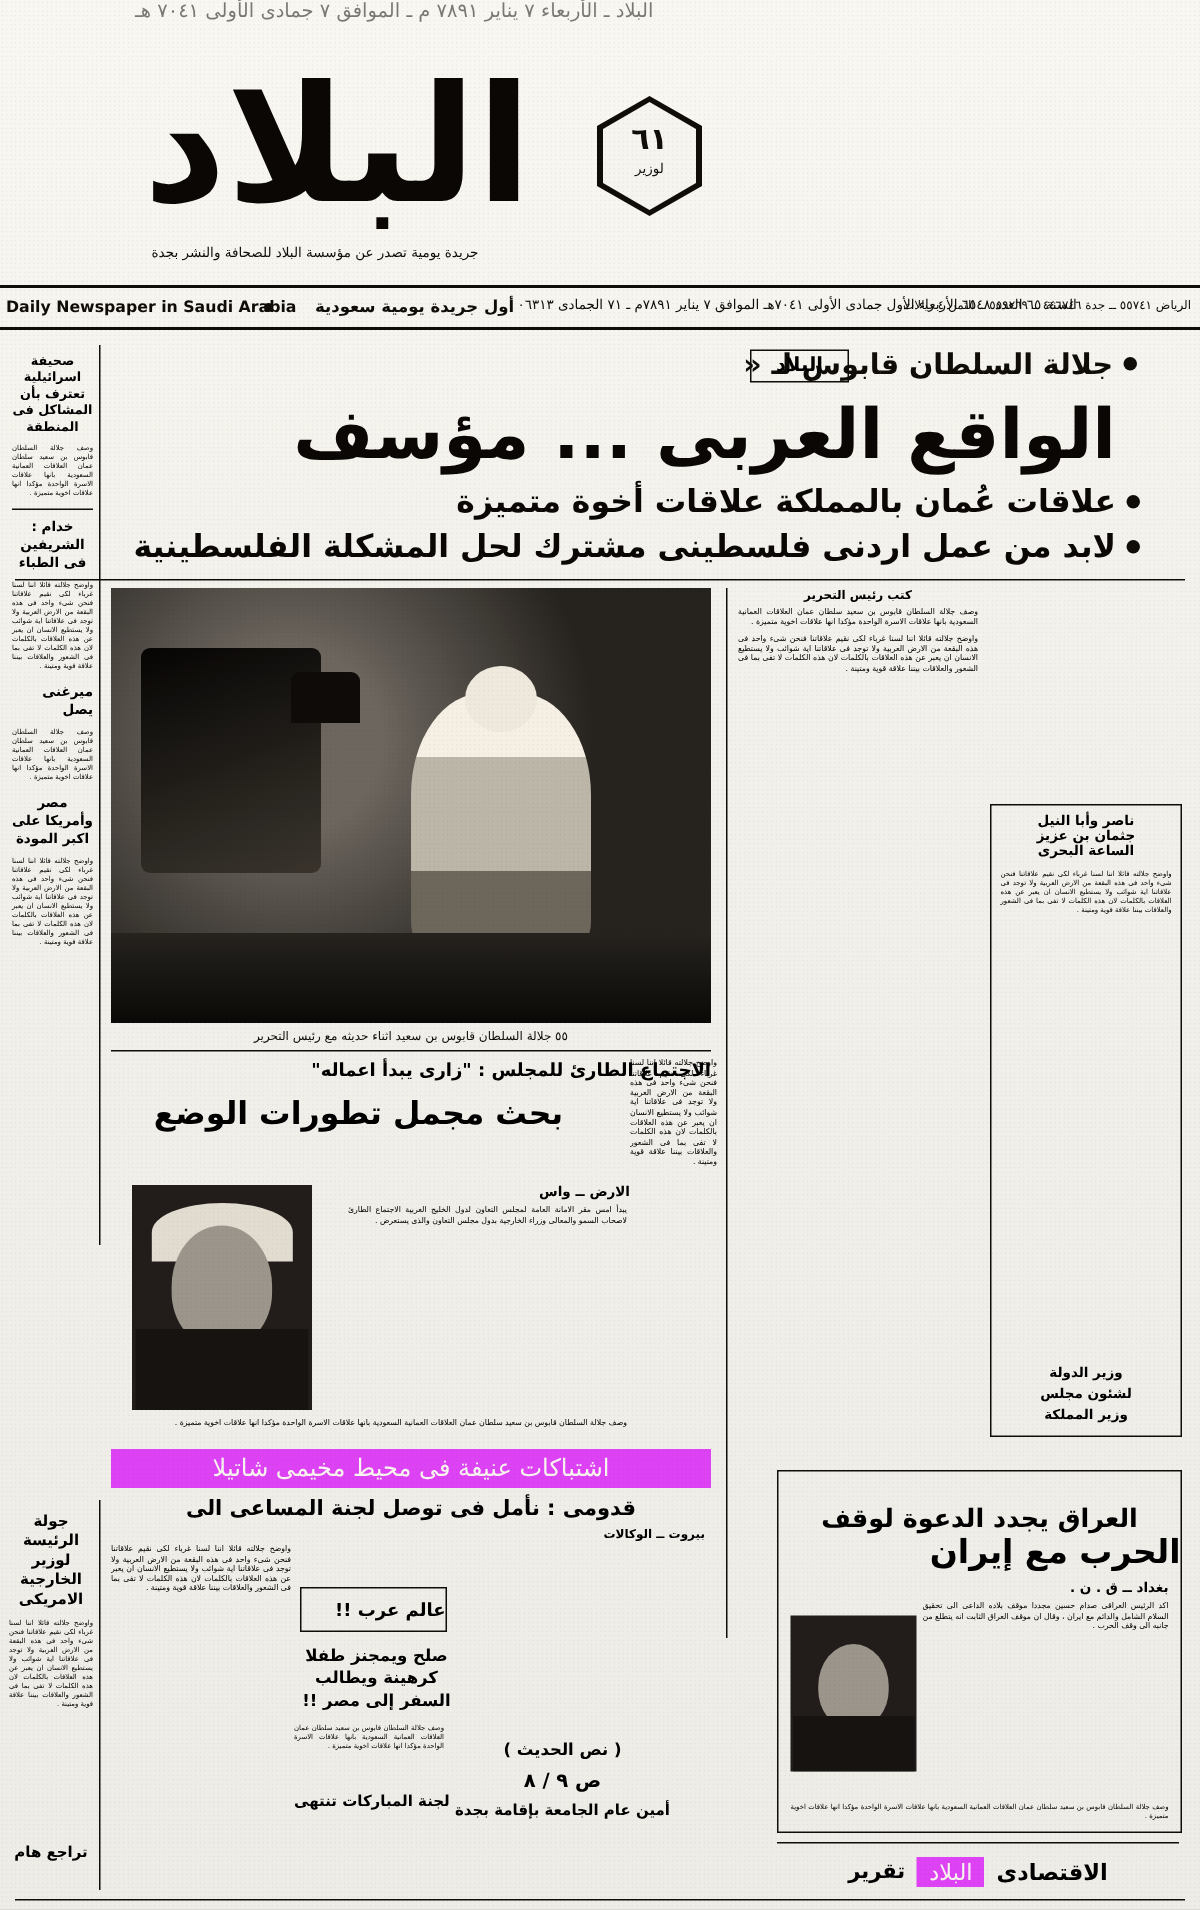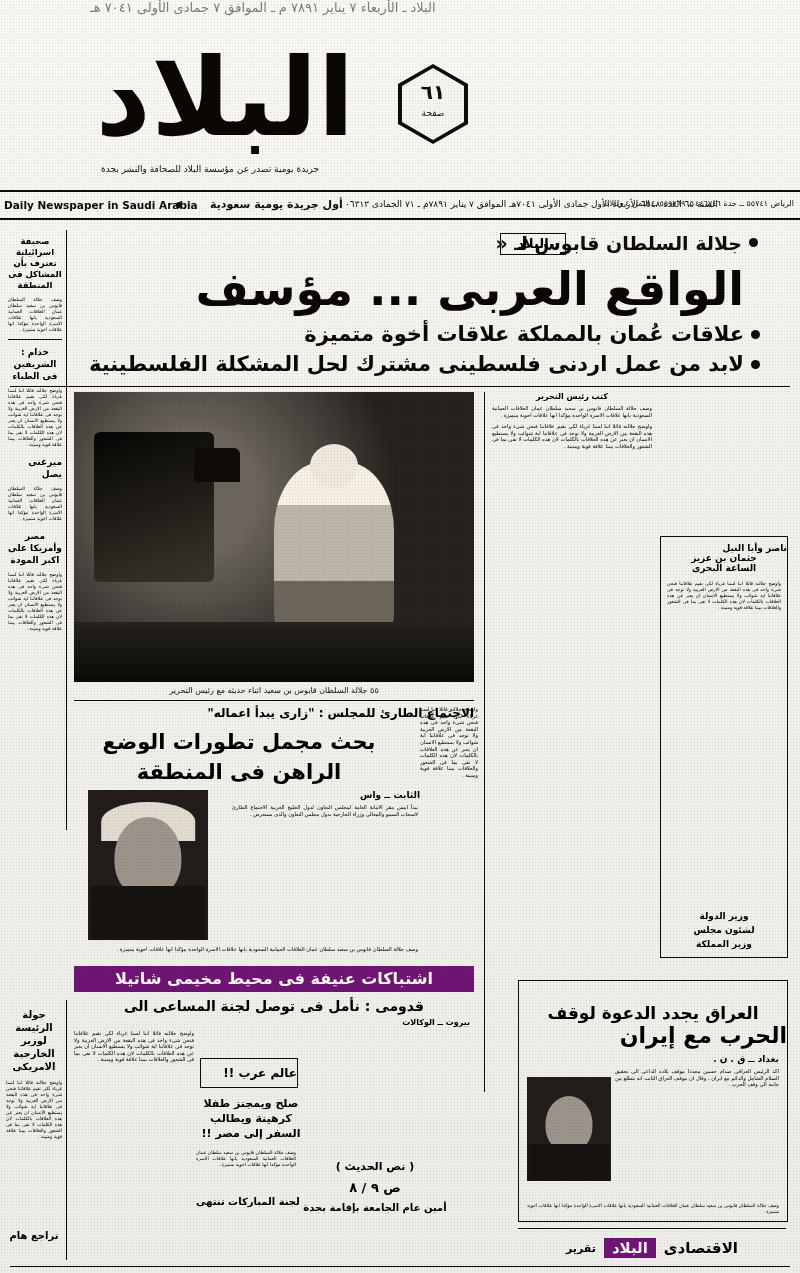--- a/index.html
+++ b/index.html
@@ -74,21 +74,21 @@
      radial-gradient(circle at 30% 35%,#6d6760 0 18%,#2a2723 60%),
      linear-gradient(120deg,#111 0%,#4a443d 45%,#0c0b0a 100%);}
   .ph-f2{position:absolute;left:200px;top:70px;width:120px;height:170px;border-radius:40% 40% 10% 10%;
      background:linear-gradient(180deg,#efeadf 0 25%,#b9b3a6 25% 70%,#6d675d 70%);}
   .ph-head{position:absolute;left:236px;top:52px;width:48px;height:44px;border-radius:50%;background:#e9e4d8;}
   .ph-l{position:absolute;left:20px;top:40px;width:120px;height:150px;background:
      linear-gradient(160deg,#0c0b0a,#3d3831);border-radius:6px;}
   .ph-lamp{position:absolute;left:120px;top:56px;width:46px;height:34px;background:#13110f;border-radius:6px 6px 0 0;}
   .ph-table{position:absolute;left:0;bottom:0;width:400px;height:60px;background:linear-gradient(180deg,#2a2723,#100f0d);}
   .caption{position:absolute;left:74px;top:686px;width:400px;text-align:center;font-size:8px;color:#15120f;}
-  .blackbar{position:absolute;background:#701a75;color:#f1efe9;font-weight:bold;}
+  .blackbar{position:absolute;background:#d946ef;color:#f1efe9;font-weight:normal;}
   .portrait{position:absolute;background:#262220;overflow:hidden;}
   .portrait .face{position:absolute;left:50%;top:18%;transform:translateX(-50%);
      width:56%;height:54%;border-radius:50% 50% 45% 45%;background:#9b948a;}
   .portrait .body{position:absolute;left:50%;bottom:0;transform:translateX(-50%);
      width:96%;height:36%;background:#1b1815;}
   .portrait .gh{position:absolute;left:50%;top:8%;transform:translateX(-50%);
      width:78%;height:26%;background:#ddd8cc;border-radius:50% 50% 0 0;}
 </style>
 </head>
 <body>
@@ -103,21 +103,21 @@
   <div class="masthead">
     <div class="logo">
       <div class="logoword ar">البلاد</div>
     </div>
     <div class="logosub ar">جريدة يومية تصدر عن مؤسسة البلاد للصحافة والنشر بجدة</div>
 
     <div class="hexagon">
       <div class="hx"></div>
         <div class="hxin"></div>
       <div class="num ar">١٦</div>
-      <div class="lbl ar">صفحة</div>
+      <div class="lbl ar">لوزير</div>
     </div>
 
   </div>
 
   <div class="databar">
     <div class="ln" style="top:0px;"></div>
     <div class="ln" style="top:28px;"></div>
     <div class="eng">Daily Newspaper in Saudi Arabia</div>
     <div class="dot" style="left:176px;"></div>
     <div class="ar1 ar">أول جريدة يومية سعودية</div>
@@ -149,21 +149,21 @@
   <div class="caption ar">٥٥ جلالة السلطان قابوس بن سعيد اثناء حديثه مع رئيس التحرير</div>
 
   <div class="col" style="left:492px;top:392px;width:160px;">
     <div class="ar" style="font-size:8px;font-weight:bold;text-align:center;">كتب رئيس التحرير</div>
     <div class="ar tiny2 blur" style="margin-top:4px;">وصف جلالة السلطان قابوس بن سعيد سلطان عمان العلاقات العمانية السعودية بانها علاقات الاسرة الواحدة مؤكدا انها علاقات اخوية متميزة .</div>
     <div class="ar tiny2 blur" style="margin-top:5px;">واوضح جلالته قائلا اننا لسنا غرباء لكى نقيم علاقاتنا فنحن شىء واحد فى هذه البقعة من الارض العربية ولا توجد فى علاقاتنا اية شوائب ولا يستطيع الانسان ان يعبر عن هذه العلاقات بالكلمات لان هذه الكلمات لا تفى بما فى الشعور والعلاقات بيننا علاقة قوية ومتينة .</div>
   </div>
   <div class="vline" style="left:484px;top:392px;height:700px;"></div>
 
   <div class="box" style="position:absolute;left:660px;top:536px;width:126px;height:420px;">
-    <div class="ar" style="font-size:9px;font-weight:bold;margin-top:6px;">ناصر وأبا النيل</div>
+    <div class="ar" style="text-align:center;font-size:9px;font-weight:bold;margin-top:6px;">ناصر وأبا النيل</div>
     <div class="ar" style="text-align:center;font-size:9px;font-weight:bold;">جثمان بن عزيز</div>
     <div class="ar" style="text-align:center;font-size:9px;font-weight:bold;">الساعة البحرى</div>
     <div class="ar tiny blur" style="margin:8px 6px 0 6px;">واوضح جلالته قائلا اننا لسنا غرباء لكى نقيم علاقاتنا فنحن شىء واحد فى هذه البقعة من الارض العربية ولا توجد فى علاقاتنا اية شوائب ولا يستطيع الانسان ان يعبر عن هذه العلاقات بالكلمات لان هذه الكلمات لا تفى بما فى الشعور والعلاقات بيننا علاقة قوية ومتينة .</div>
     <div class="ar" style="position:absolute;left:0;right:0;bottom:36px;text-align:center;font-size:9px;font-weight:bold;">وزير الدولة</div>
     <div class="ar" style="position:absolute;left:0;right:0;bottom:22px;text-align:center;font-size:9px;font-weight:bold;">لشئون مجلس</div>
     <div class="ar" style="position:absolute;left:0;right:0;bottom:8px;text-align:center;font-size:9px;font-weight:bold;">وزير المملكة</div>
   </div>
 
   <div class="vline" style="left:66px;top:230px;height:600px;"></div>
   <div class="col" style="left:8px;top:236px;width:54px;">
@@ -174,22 +174,21 @@
     <div class="ar tiny blur" style="margin-top:6px;">واوضح جلالته قائلا اننا لسنا غرباء لكى نقيم علاقاتنا فنحن شىء واحد فى هذه البقعة من الارض العربية ولا توجد فى علاقاتنا اية شوائب ولا يستطيع الانسان ان يعبر عن هذه العلاقات بالكلمات لان هذه الكلمات لا تفى بما فى الشعور والعلاقات بيننا علاقة قوية ومتينة .</div>
     <div class="ar" style="font-size:9px;font-weight:bold;line-height:12px;margin-top:8px;">ميرغنى يصل</div>
     <div class="ar tiny blur" style="margin-top:6px;">وصف جلالة السلطان قابوس بن سعيد سلطان عمان العلاقات العمانية السعودية بانها علاقات الاسرة الواحدة مؤكدا انها علاقات اخوية متميزة .</div>
     <div class="ar" style="font-size:9px;font-weight:bold;line-height:12px;text-align:center;margin-top:8px;">مصر وأمريكا على اكبر المودة</div>
     <div class="ar tiny blur" style="margin-top:6px;">واوضح جلالته قائلا اننا لسنا غرباء لكى نقيم علاقاتنا فنحن شىء واحد فى هذه البقعة من الارض العربية ولا توجد فى علاقاتنا اية شوائب ولا يستطيع الانسان ان يعبر عن هذه العلاقات بالكلمات لان هذه الكلمات لا تفى بما فى الشعور والعلاقات بيننا علاقة قوية ومتينة .</div>
   </div>
 
   <div class="hline" style="left:74px;top:700px;width:400px;"></div>
   <div class="ar" style="position:absolute;left:74px;top:706px;width:400px;text-align:right;font-size:12px;font-weight:bold;">الاجتماع الطارئ للمجلس : "زارى يبدأ اعماله"</div>
   <div class="ar" style="position:absolute;left:74px;top:730px;width:330px;text-align:center;font-size:21px;font-weight:bold;">بحث مجمل تطورات الوضع</div>
-  <div class="ar" style="position:absolute;left:74px;top:760px;width:330px;text-align:center;font-size:21px;font-weight:bold;">الراهن فى المنطقة</div>
-  <div class="ar" style="position:absolute;left:240px;top:790px;width:180px;text-align:right;font-size:9px;font-weight:bold;">الثابت ــ واس</div>
+  <div class="ar" style="position:absolute;left:240px;top:790px;width:180px;text-align:right;font-size:9px;font-weight:bold;">الارض ــ واس</div>
   <div class="ar tiny2 blur" style="position:absolute;left:232px;top:804px;width:186px;">يبدأ امس مقر الامانة العامة لمجلس التعاون لدول الخليج العربية الاجتماع الطارئ لاصحاب السمو والمعالى وزراء الخارجية بدول مجلس التعاون والذى يستعرض .</div>
   <div class="portrait" style="left:88px;top:790px;width:120px;height:150px;">
     <div class="gh"></div>
       <div class="face"></div>
       <div class="body"></div>
   </div>
   <div class="ar tiny2 blur" style="position:absolute;left:88px;top:946px;width:330px;">وصف جلالة السلطان قابوس بن سعيد سلطان عمان العلاقات العمانية السعودية بانها علاقات الاسرة الواحدة مؤكدا انها علاقات اخوية متميزة .</div>
 
   <div class="ar tiny2 blur" style="position:absolute;left:420px;top:706px;width:58px;height:250px;overflow:hidden;">واوضح جلالته قائلا اننا لسنا غرباء لكى نقيم علاقاتنا فنحن شىء واحد فى هذه البقعة من الارض العربية ولا توجد فى علاقاتنا اية شوائب ولا يستطيع الانسان ان يعبر عن هذه العلاقات بالكلمات لان هذه الكلمات لا تفى بما فى الشعور والعلاقات بيننا علاقة قوية ومتينة .</div>
 
@@ -223,20 +222,20 @@
   <div class="ar" style="position:absolute;left:310px;top:1180px;width:130px;text-align:center;font-size:13px;font-weight:bold;">ص ٩ / ٨</div>
   <div class="ar" style="position:absolute;left:300px;top:1202px;width:150px;text-align:center;font-size:10px;font-weight:bold;">أمين عام الجامعة بإقامة بجدة</div>
 
   <div class="vline" style="left:66px;top:1000px;height:260px;"></div>
   <div class="ar" style="position:absolute;left:6px;top:1008px;width:56px;text-align:center;font-size:10px;font-weight:bold;line-height:13px;">جولة الرئيسة لوزير الخارجية الامريكى</div>
   <div class="ar tiny blur" style="position:absolute;left:6px;top:1080px;width:56px;">واوضح جلالته قائلا اننا لسنا غرباء لكى نقيم علاقاتنا فنحن شىء واحد فى هذه البقعة من الارض العربية ولا توجد فى علاقاتنا اية شوائب ولا يستطيع الانسان ان يعبر عن هذه العلاقات بالكلمات لان هذه الكلمات لا تفى بما فى الشعور والعلاقات بيننا علاقة قوية ومتينة .</div>
   <div class="ar" style="position:absolute;left:6px;top:1230px;width:56px;text-align:center;font-size:10px;font-weight:bold;">تراجع هام</div>
 
   <div class="hline" style="left:518px;top:1228px;width:268px;"></div>
   <div style="position:absolute;left:518px;top:1234px;width:268px;height:28px;display:flex;align-items:center;justify-content:center;gap:8px;">
-    <span class="ar" style="font-size:11px;font-weight:bold;">تقرير</span>
+    <span class="ar" style="font-size:14px;font-weight:bold;">تقرير</span>
     <span class="ar blackbar" style="position:relative;padding:1px 8px;font-size:15px;">البلاد</span>
     <span class="ar" style="font-size:15px;font-weight:bold;">الاقتصادى</span>
   </div>
   <div class="hline" style="left:10px;top:1266px;width:780px;"></div>
 
   <div class="noise"></div>
 </div>
 
 </body></html>

